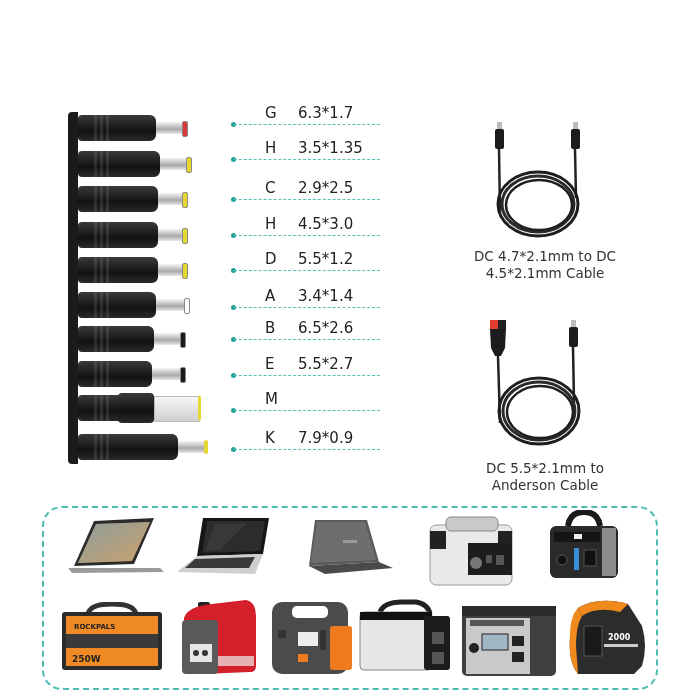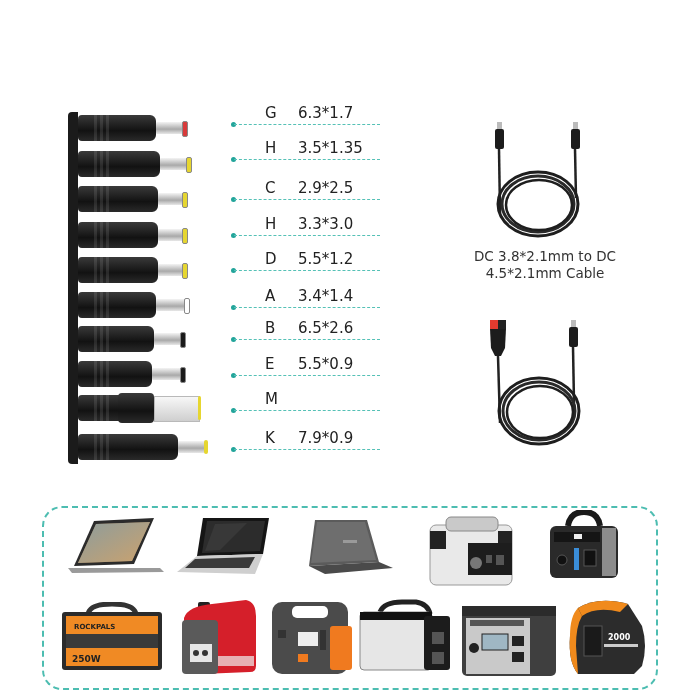--- a/index.html
+++ b/index.html
@@ -134,21 +134,21 @@
     <div class="spec-row" style="top: 174px;">
       <span class="dot"></span>
       <span class="line"></span>
       <span class="letter">C</span>
       <span class="size">2.9*2.5</span>
     </div>
     <div class="spec-row" style="top: 210px;">
       <span class="dot"></span>
       <span class="line"></span>
       <span class="letter">H</span>
-      <span class="size">3.3*3.0</span>
+      <span class="size">4.5*3.0</span>
     </div>
     <div class="spec-row" style="top: 245px;">
       <span class="dot"></span>
       <span class="line"></span>
       <span class="letter">D</span>
       <span class="size">5.5*1.2</span>
     </div>
     <div class="spec-row" style="top: 282px;">
       <span class="dot"></span>
       <span class="line"></span>
@@ -158,21 +158,21 @@
     <div class="spec-row" style="top: 314px;">
       <span class="dot"></span>
       <span class="line"></span>
       <span class="letter">B</span>
       <span class="size">6.5*2.6</span>
     </div>
     <div class="spec-row" style="top: 350px;">
       <span class="dot"></span>
       <span class="line"></span>
       <span class="letter">E</span>
-      <span class="size">5.5*0.9</span>
+      <span class="size">5.5*2.7</span>
     </div>
     <div class="spec-row" style="top: 385px;">
       <span class="dot"></span>
       <span class="line"></span>
       <span class="letter">M</span>
       <span class="size"></span>
     </div>
     <div class="spec-row" style="top: 424px;">
       <span class="dot"></span>
       <span class="line"></span>
@@ -188,39 +188,41 @@
     <rect x="93" y="4" width="5" height="8" fill="#bbb"></rect>
     <rect x="91" y="11" width="9" height="20" rx="2" fill="#1c1c1c"></rect>
     <path d="M19 31 L20 95" stroke="#222" stroke-width="2.5" fill="none"></path>
     <path d="M95 31 L96 80" stroke="#222" stroke-width="2.5" fill="none"></path>
     <ellipse cx="58" cy="86" rx="40" ry="32" stroke="#1e1e1e" stroke-width="3" fill="none"></ellipse>
     <ellipse cx="58" cy="86" rx="36" ry="28" stroke="#2a2a2a" stroke-width="3" fill="none"></ellipse>
     <ellipse cx="59" cy="87" rx="33" ry="25" stroke="#1e1e1e" stroke-width="2.5" fill="none"></ellipse>
   </svg>
 </div>
 <div class="cable-caption" style="left:460px; top:248px; width:170px;">
-  <div>DC 3.8*2.1mm to DC</div>
+  <div>DC 4.7*2.1mm to DC</div>
   <div>4.5*2.1mm Cable</div>
 </div>
 
 <div class="abs" style="left:482px; top:318px; width:120px; height:130px;">
   <svg width="120" height="130" viewBox="0 0 120 130">
     <rect x="8" y="2" width="8" height="9" fill="#e23b2f"></rect>
     <rect x="16" y="2" width="8" height="9" fill="#222"></rect>
     <path d="M8 11 L24 11 L23 30 L19 38 L13 38 L9 30 Z" fill="#1c1c1c"></path>
     <rect x="89" y="2" width="5" height="8" fill="#bbb"></rect>
     <rect x="87" y="9" width="9" height="20" rx="2" fill="#1c1c1c"></rect>
     <path d="M16 38 L18 105" stroke="#222" stroke-width="2.5" fill="none"></path>
     <path d="M91 29 L92 85" stroke="#222" stroke-width="2.5" fill="none"></path>
     <ellipse cx="57" cy="93" rx="40" ry="33" stroke="#1e1e1e" stroke-width="3" fill="none"></ellipse>
     <ellipse cx="57" cy="93" rx="36" ry="29" stroke="#2a2a2a" stroke-width="3" fill="none"></ellipse>
     <ellipse cx="58" cy="94" rx="33" ry="26" stroke="#1e1e1e" stroke-width="2.5" fill="none"></ellipse>
   </svg>
 </div>
 <div class="cable-caption" style="left:460px; top:460px; width:170px;">
+  <div>DC 5.5*2.1mm to</div>
+  <div>Anderson Cable</div>
 </div>
 
 <div class="panel"></div>
 
 <div class="dev" style="left:64px; top:516px; width:100px; height:62px;">
   <svg width="100" height="62" viewBox="0 0 100 62">
     <polygon points="10,50 30,5 90,2 70,48" fill="#2b2b2b"></polygon>
     <polygon points="14,47 32,8 86,6 68,45" fill="#b88a5a"></polygon>
     <polygon points="14,47 32,8 86,6 68,45" fill="url(#g1)" opacity="0.6"></polygon>
     <defs>

